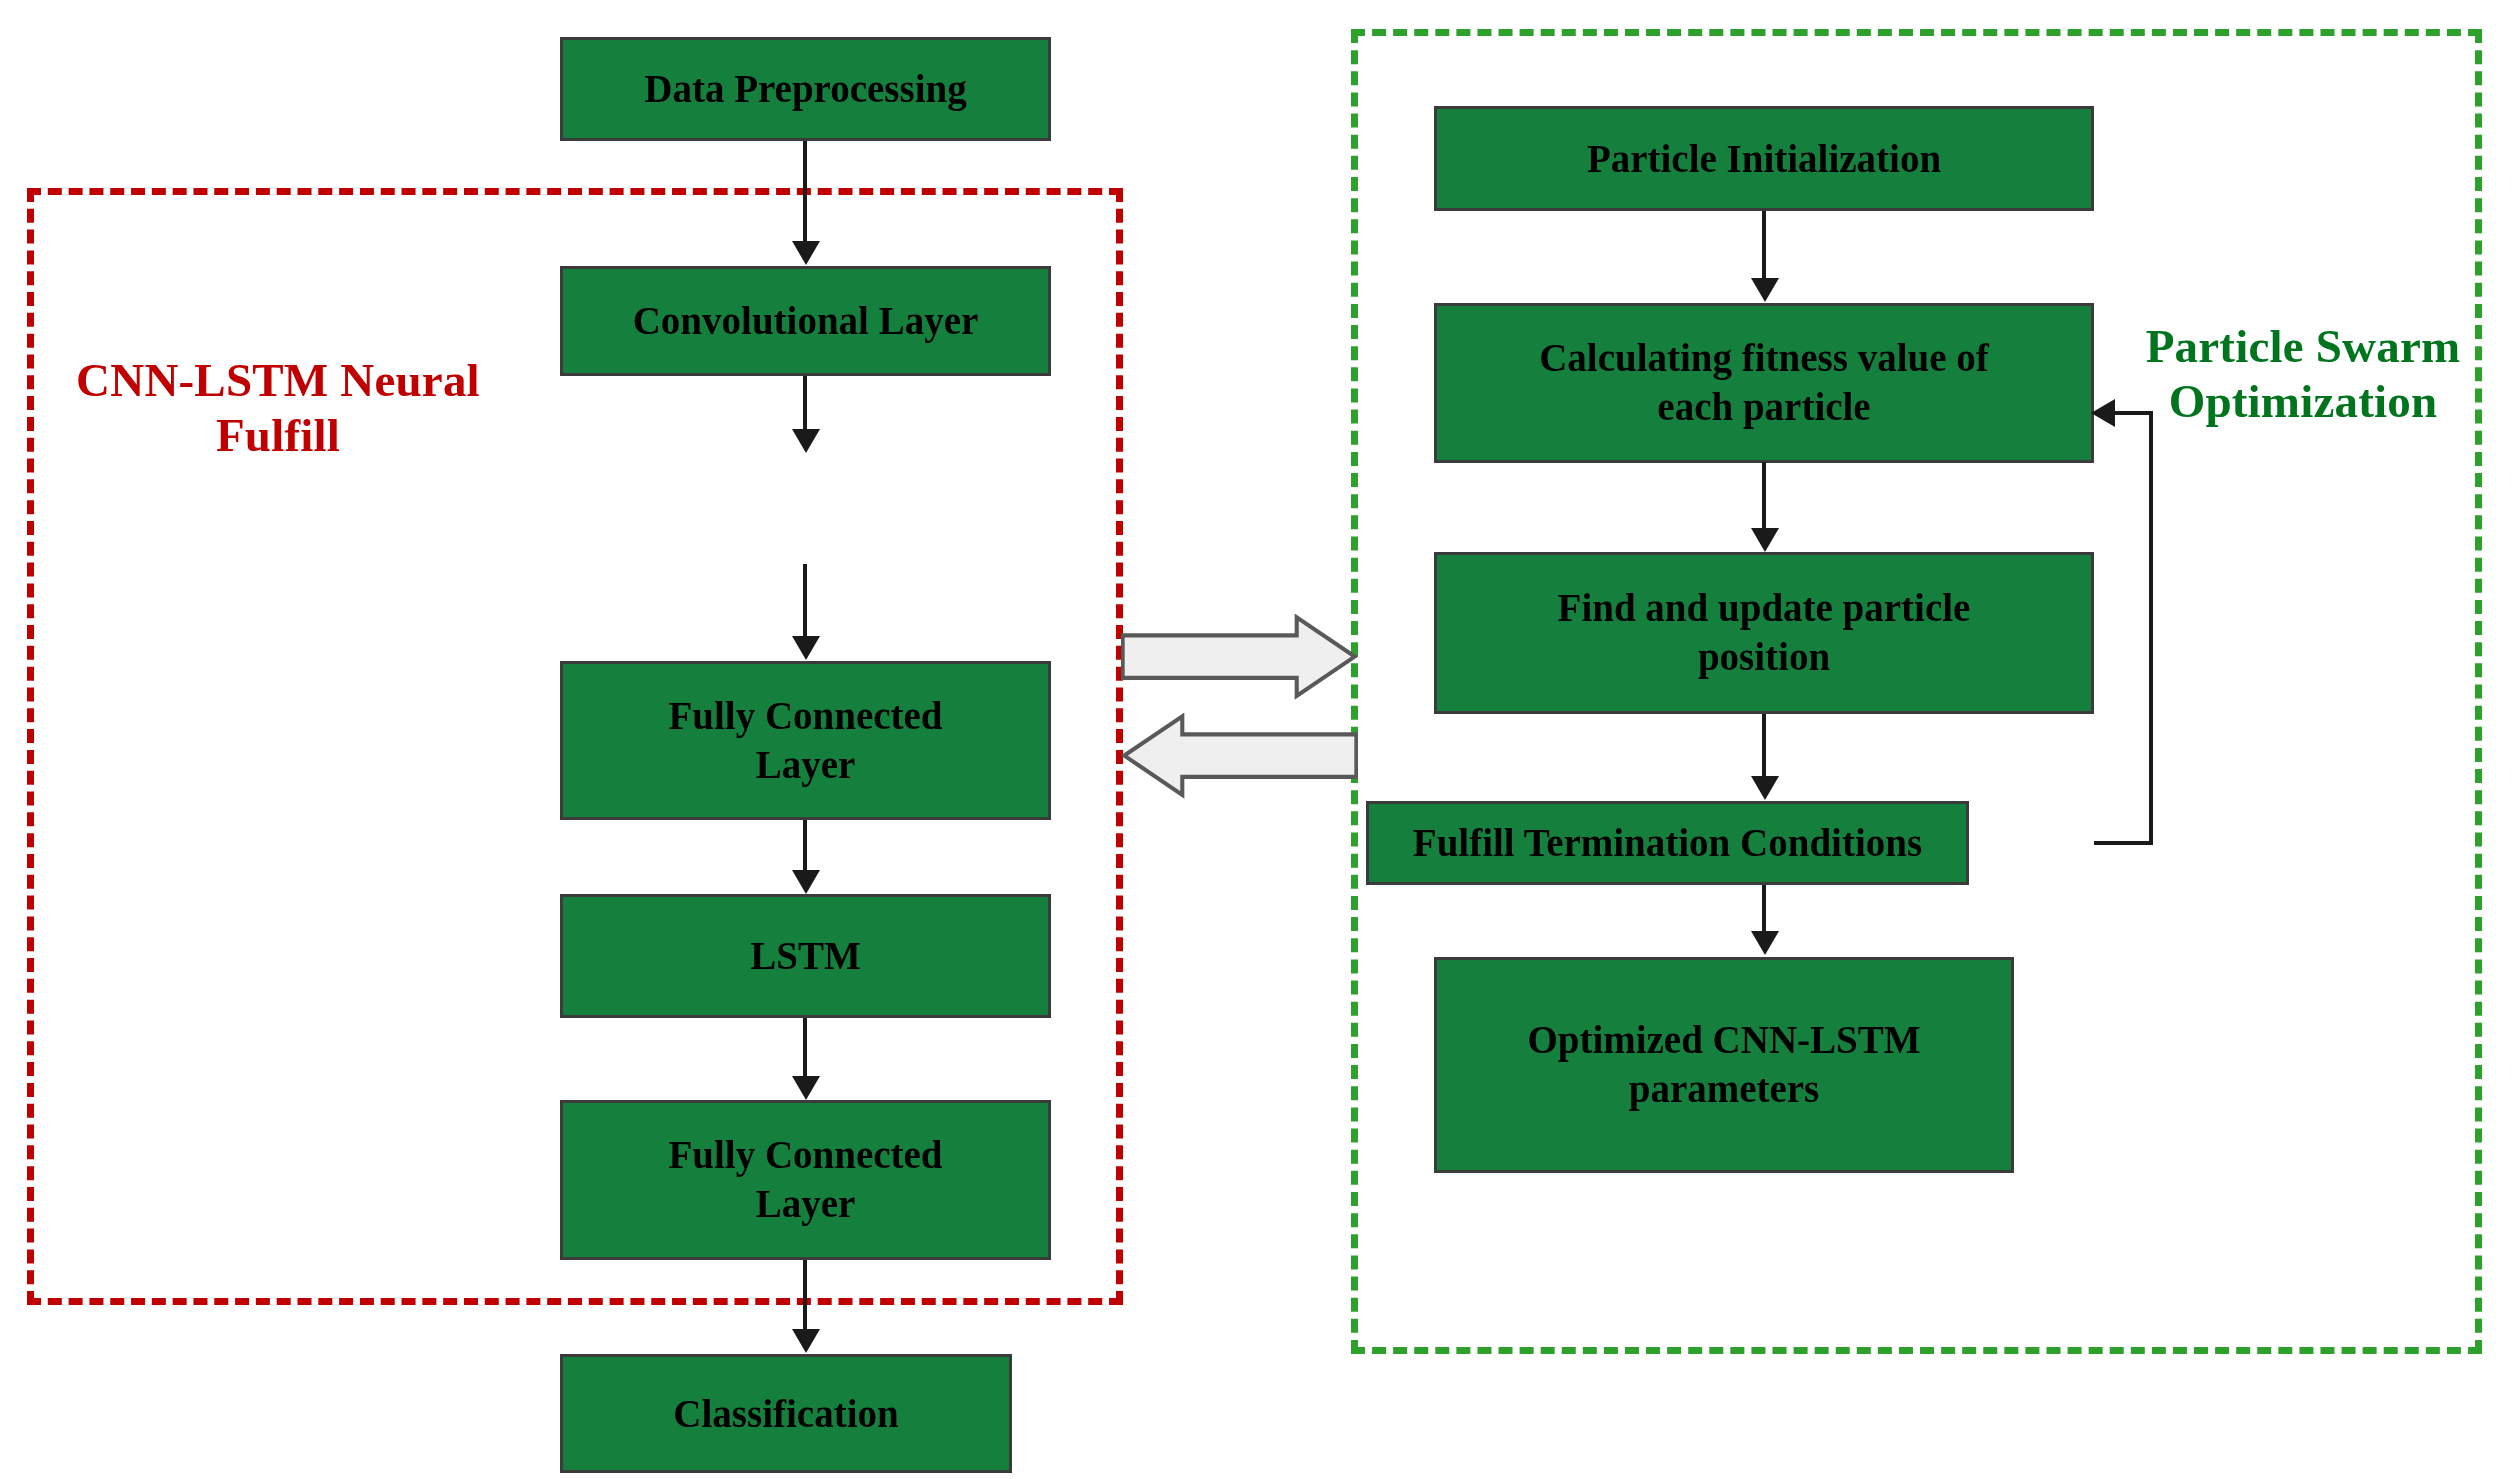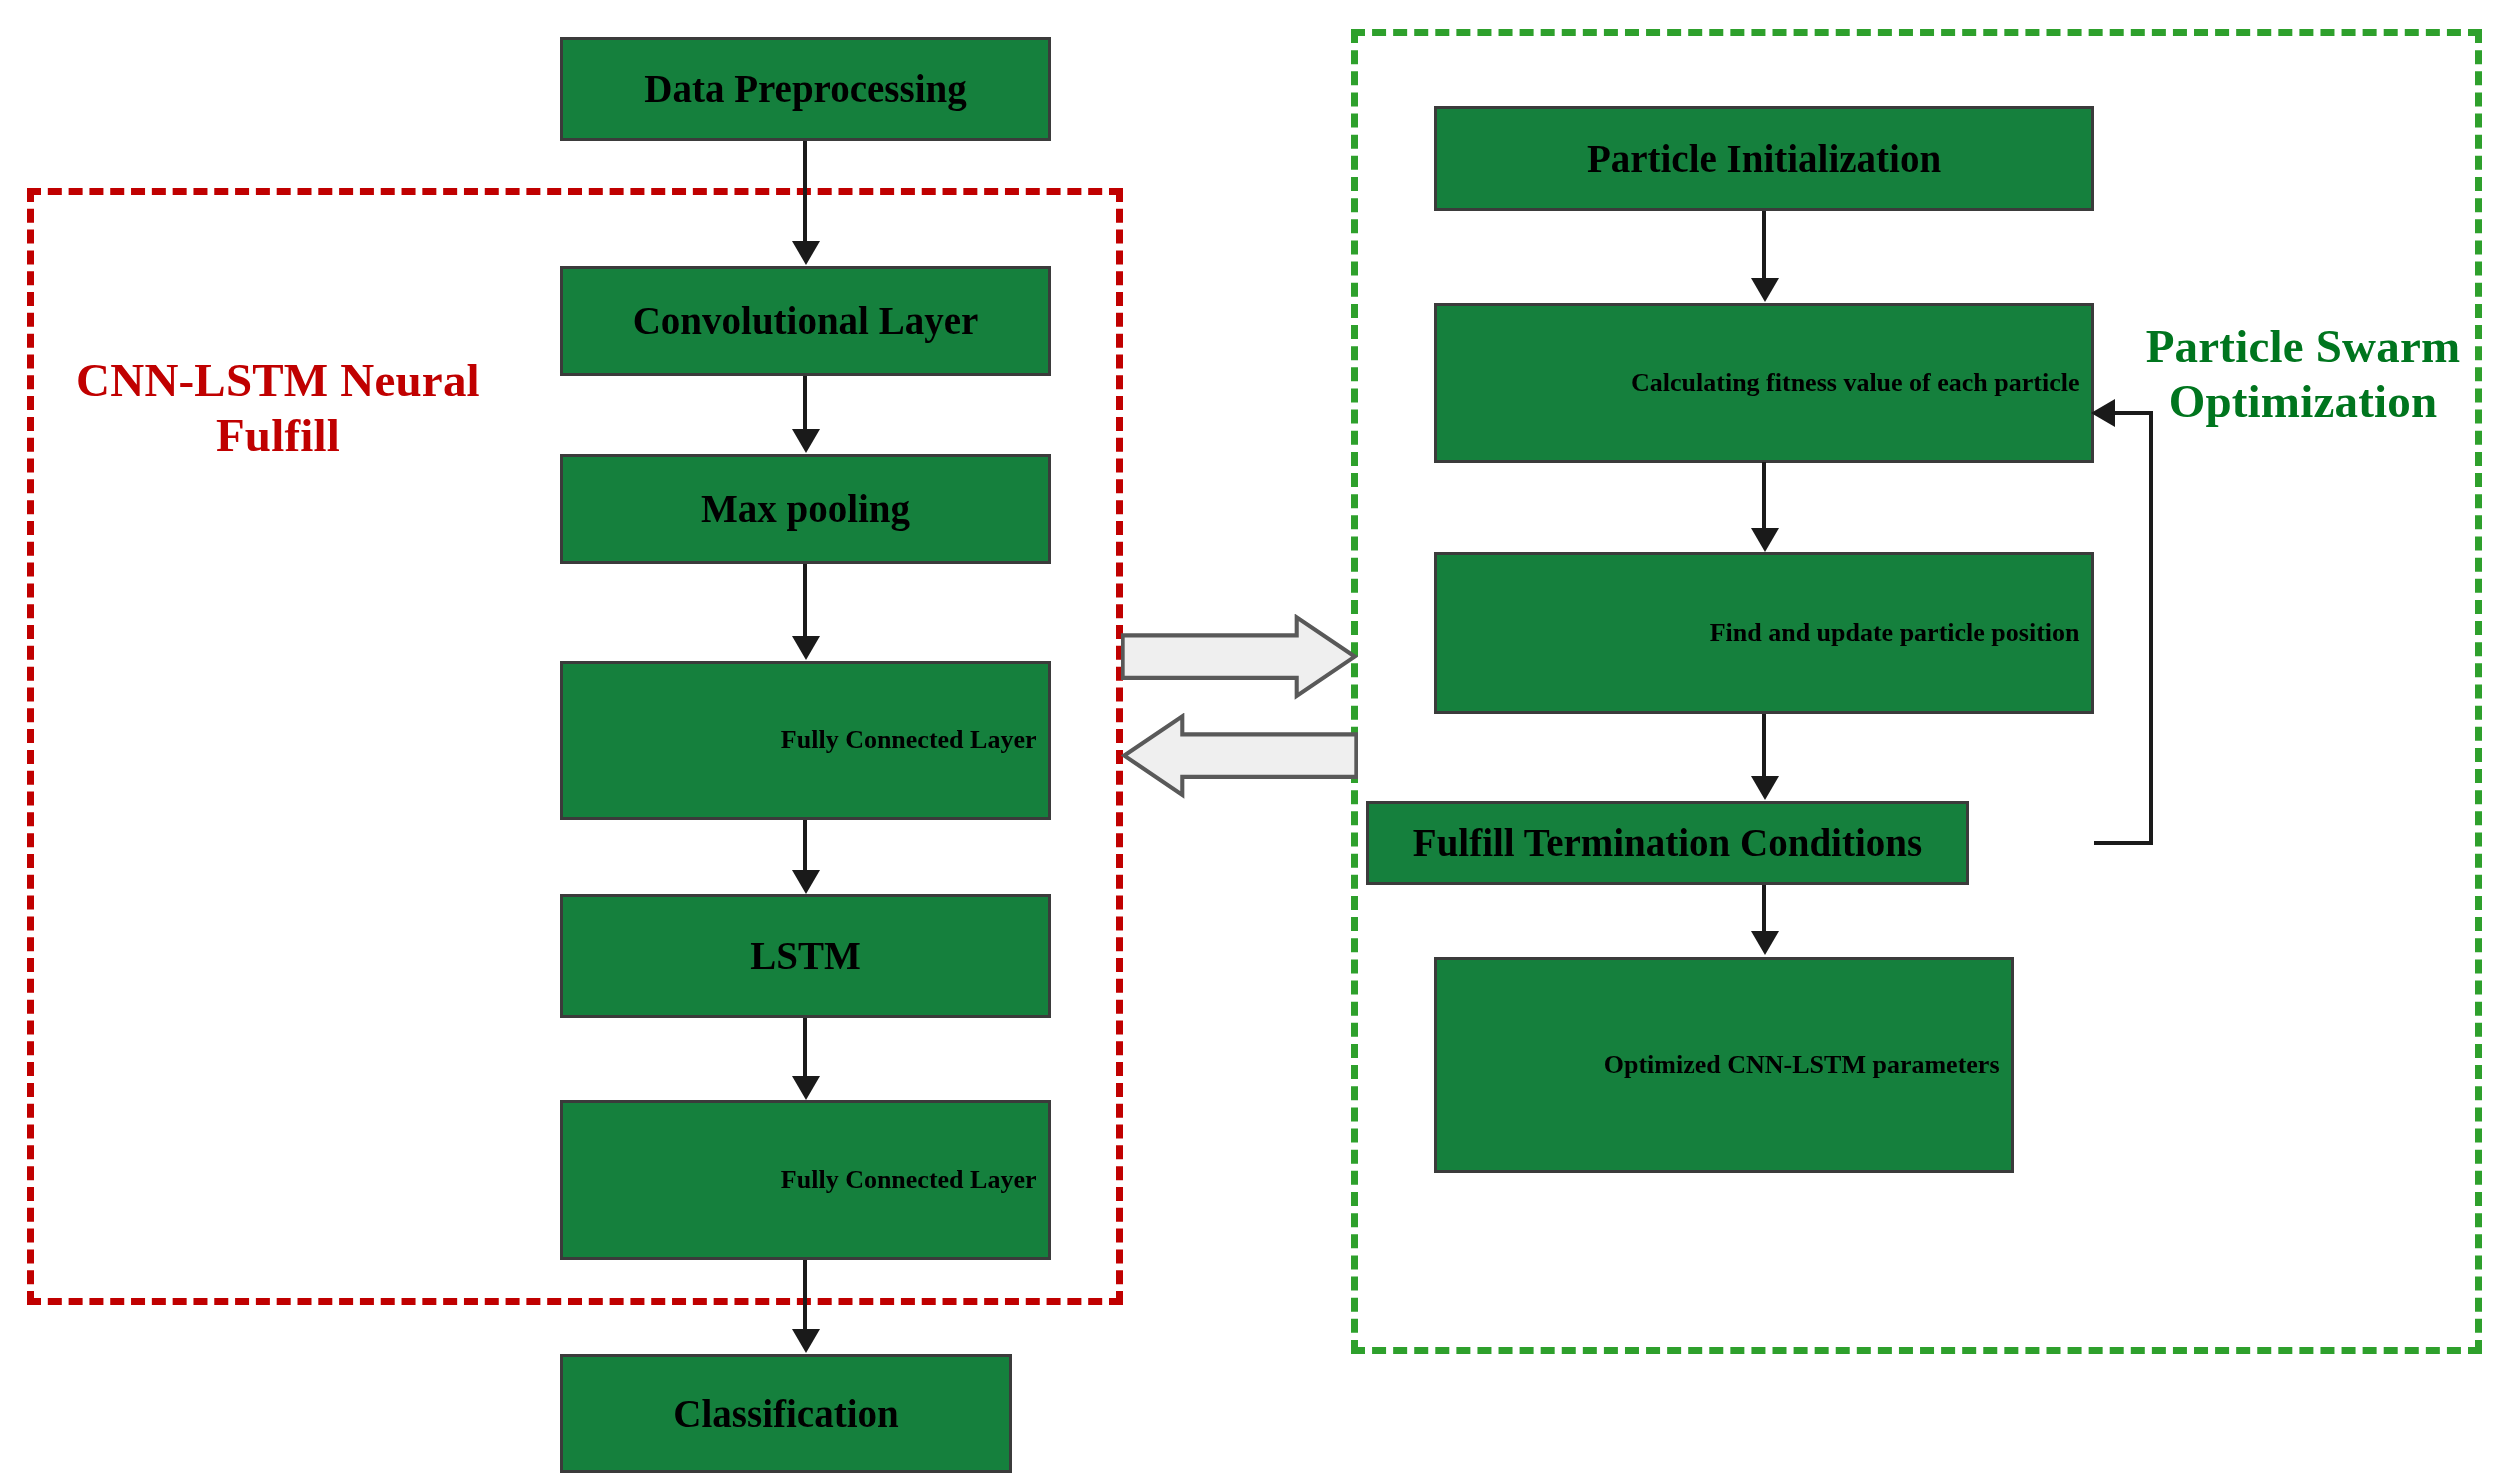--- a/index.html
+++ b/index.html
@@ -19,21 +19,21 @@
   .group-label{position:absolute;font-weight:bold;text-align:center;line-height:1.18;
                font-size:47px;letter-spacing:0.2px;}
   .label-cnn{left:49px;top:353px;width:458px;color:#C00000;}
   .label-pso{left:2111px;top:319px;width:384px;color:#00751E;}
 
   
   .node{position:absolute;box-sizing:border-box;border:3.3px solid #3b3b3b;
         background:#15803d;display:flex;align-items:center;justify-content:center;
         text-align:center;font-weight:bold;color:#000;line-height:1.22;
         font-size:39px;padding:3.3px 11.5px;}
-  .node.two-line{font-size:26px;justify-content:flex-end;}
+  .node.two-line{font-size:39px;}
 
   
   .conn{position:absolute;background:#1a1a1a;width:4.1px;}
   .arrowhead-down{position:absolute;width:0;height:0;
       border-left:14px solid transparent;border-right:14px solid transparent;
       border-top:24.5px solid #1a1a1a;}
   .arrowhead-left{position:absolute;width:0;height:0;
       border-top:14px solid transparent;border-bottom:14px solid transparent;
       border-right:24.5px solid #1a1a1a;}
   .conn-h{position:absolute;background:#1a1a1a;height:4.1px;}
@@ -50,21 +50,20 @@
   <div class="group-box group-cnn"></div>
   <div class="group-box group-pso"></div>
 
   <div class="group-label label-cnn">CNN-LSTM Neural Fulfill</div>
   <div class="group-label label-pso">Particle Swarm Optimization</div>
 
   <div class="node" style="left:560px;top:37px;width:491px;height:104px;">Data Preprocessing</div>
 
   <div class="node" style="left:560px;top:266px;width:491px;height:110px;">Convolutional Layer</div>
 
-  <div class="node" style="left:560px;top:454px;width:491px;height:110px;">Max pooling</div>
 
   <div class="node two-line" style="left:560px;top:661px;width:491px;height:159px;line-height:1.25;">
     <span style="display:block;max-width:278px;">Fully Connected Layer</span>
   </div>
 
   <div class="node" style="left:560px;top:894px;width:491px;height:124px;">LSTM</div>
 
   <div class="node two-line" style="left:560px;top:1100px;width:491px;height:160px;line-height:1.25;">
     <span style="display:block;max-width:278px;">Fully Connected Layer</span>
   </div>

